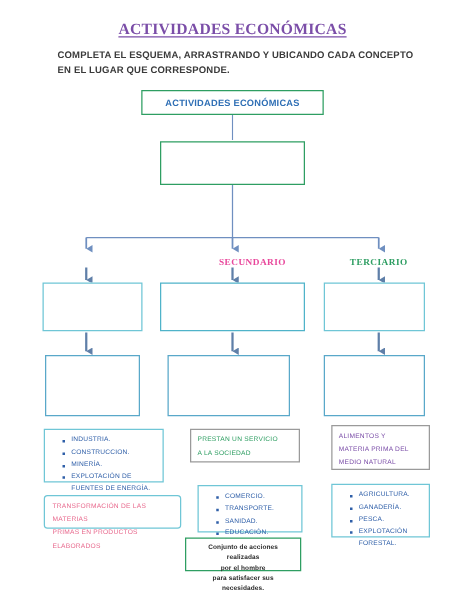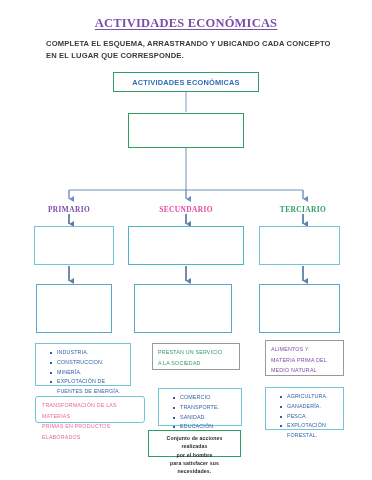--- a/index.html
+++ b/index.html
@@ -197,23 +197,22 @@
   </svg>
 
   <div class="node node-root" style="left:113px; top:72px; width:146px; height:20px;">
     <span>ACTIVIDADES ECONÓMICAS</span>
   </div>
 
   <div class="node node-empty-green" style="left:128px; top:113px; width:116px; height:35px;">
     <span></span>
   </div>
 
-  <div class="branch-label" style="left:29px; top:205px; width:80px; color:#7b4ea8;">PRIMARIO</div>
-
-  <div class="branch-label" style="left:146px; top:205px; width:80px; color:#e8479b;font-family:Liberation Serif, serif;">SECUNDARIO</div>
+
+  <div class="branch-label" style="left:162px; top:205px; width:80px; color:#e8479b;font-family:Liberation Serif, serif;">SECUNDARIO</div>
 
   <div class="branch-label" style="left:263px; top:205px; width:80px; color:#2e9e62;">TERCIARIO</div>
 
   <div class="node node-empty-teal" style="left:34px; top:226px; width:80px; height:39px;">
     <span></span>
   </div>
 
   <div class="node node-empty-teal2" style="left:128px; top:226px; width:116px; height:39px;">
     <span></span>
   </div>

